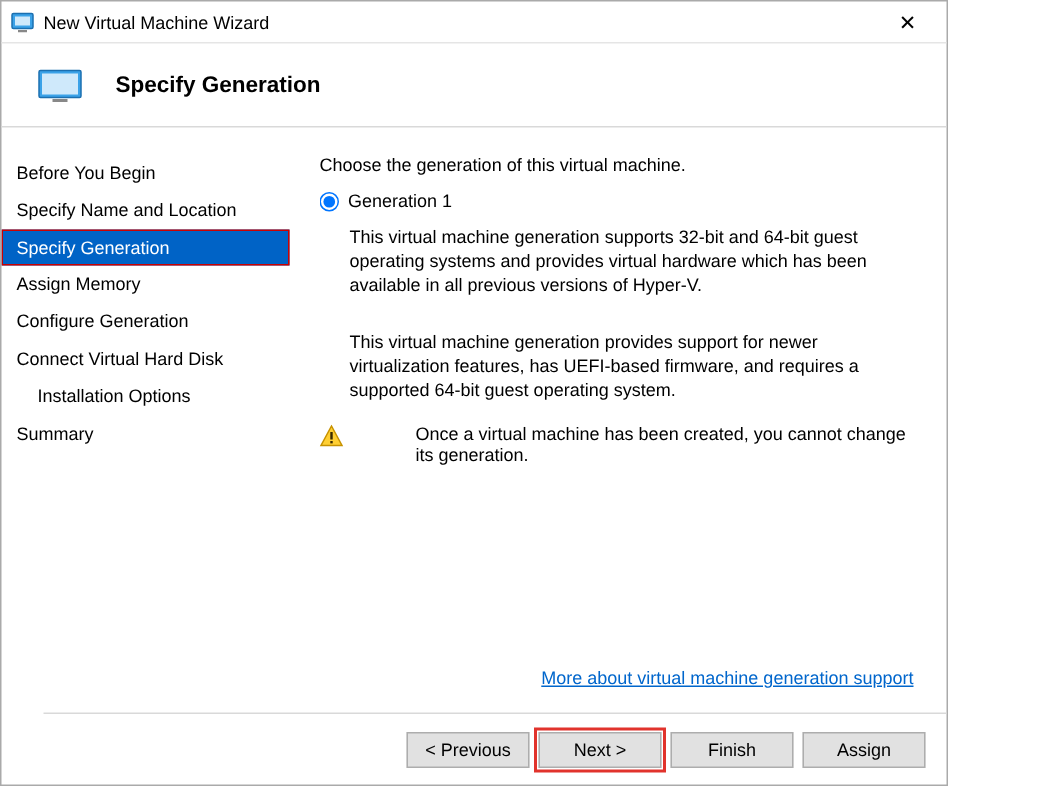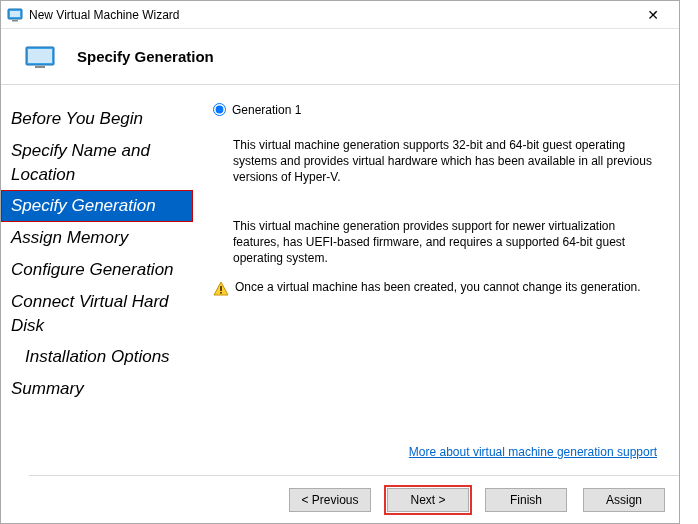--- a/index.html
+++ b/index.html
@@ -5,44 +5,44 @@
   * { box-sizing: border-box; margin: 0; padding: 0; }
   body {
     font-family: "Segoe UI", Tahoma, sans-serif;
     font-size: 12px;
     background: #fff;
     width: 698px;
     height: 524px;
     overflow: hidden;
     color: #000;
   }
-  .window { border: 1px solid #aaa; width: 680px; height: 524px; display: flex; flex-direction: column; background:#fff; }
+  .window { border: 1px solid #aaa; width: 632px; height: 524px; display: flex; flex-direction: column; background:#fff; }
   .titlebar { height: 28px; display: flex; align-items: center; padding: 0 6px; border-bottom: 1px solid #e5e5e5; }
   .titlebar .icon-slot { width: 16px; height: 16px; margin-right: 6px; display:flex; align-items:center; justify-content:center; }
   .titlebar .title { flex: 1; font-size: 12px; }
   .titlebar .close { width: 40px; text-align: center; font-size: 14px; cursor: pointer; }
   .header { height: 56px; display: flex; align-items: center; padding: 0 20px 0 24px; border-bottom: 1px solid #d9d9d9; }
   .header .hicon { width: 30px; height: 22px; margin-right: 22px; display:flex; align-items:center; justify-content:center;}
   .header h1 { font-size: 15px; font-weight: bold; }
   .body { flex: 1; display: flex; overflow: hidden;}
   .sidebar { width: 192px; padding: 18px 0 10px 0; }
-  .sidebar .step { padding: 4px 10px; font-size: 17px; cursor: pointer; line-height:1.4;font-style:italic;}
+  .sidebar .step { padding: 4px 10px; font-size: 12px; cursor: pointer; line-height:1.4;}
   .sidebar .step.selected { background: #0063c6; color: #fff; border:1px solid #c00; border-left:1px solid #c00; padding:3px 9px;}
   .sidebar .step.indent { padding-left: 24px; }
   .content { flex: 1; padding: 18px 22px 10px 20px; font-size: 12px; display:flex; flex-direction:column; }
   .content .prompt { margin-bottom: 10px; }
   .opt { margin-bottom: 12px; }
-  .opt-row { display: flex; align-items: flex-start; }
+  .opt-row { display: flex; align-items: flex-end; }
   .opt-row input[type=radio] { margin-right: 6px; }
   .opt-row label { font-size: 12px; }
-  .opt-desc { margin: 20px 0 0 20px; line-height: 1.35; }
-  .warn-row { display: flex; align-items: flex-start; margin-top: 2px; }
+  .opt-desc { margin: 9px 0 0 20px; line-height: 1.35; }
+  .warn-row { display: flex; align-items: flex-start; margin-top: 2px; gap: 42px; }
   .warn-row .wicon { width: 16px; height: 16px; margin-right: 6px; flex-shrink:0; margin-top:1px;}
   .link { color: #0066cc; text-decoration: underline; cursor: pointer; margin-top:auto; margin-bottom:6px; display:inline-block;text-align:right;}
-  .footer { height: 48px; border-top: 1px solid #d9d9d9; display: flex; align-items: center; justify-content: flex-end; padding: 0 14px; gap: 16px; margin-left: 28px;}
+  .footer { height: 48px; border-top: 1px solid #d9d9d9; display: flex; align-items: center; justify-content: flex-end; padding: 0 14px; gap: 6px; margin-left: 28px;}
   .footer button { width: 82px; height: 24px; font-family: inherit; font-size: 12px; background: #e1e1e1; border: 1px solid #adadad; cursor: pointer; }
   .footer button.highlight { outline: 2px solid #e1332c; outline-offset: 1px; }
   svg { display:block; }
 </style>
 </head>
 <body>
 
 <div class="window">
 
   <div class="titlebar">
@@ -75,20 +75,21 @@
       <div class="step">Specify Name and Location</div>
       <div class="step selected">Specify Generation</div>
       <div class="step">Assign Memory</div>
       <div class="step">Configure Generation</div>
       <div class="step">Connect Virtual Hard Disk</div>
       <div class="step indent">Installation Options</div>
       <div class="step">Summary</div>
     </div>
 
     <div class="content">
+      <div class="prompt">Choose the generation of this virtual machine.</div>
 
       <div class="opt">
         <div class="opt-row">
           <input type="radio" name="gen" id="g1" checked="" style="">
           <label for="g1">Generation 1</label>
         </div>
         <div class="opt-desc">This virtual machine generation supports 32-bit and 64-bit guest operating systems and provides virtual hardware which has been available in all previous versions of Hyper-V.</div>
       </div>
 
       <div class="opt">

